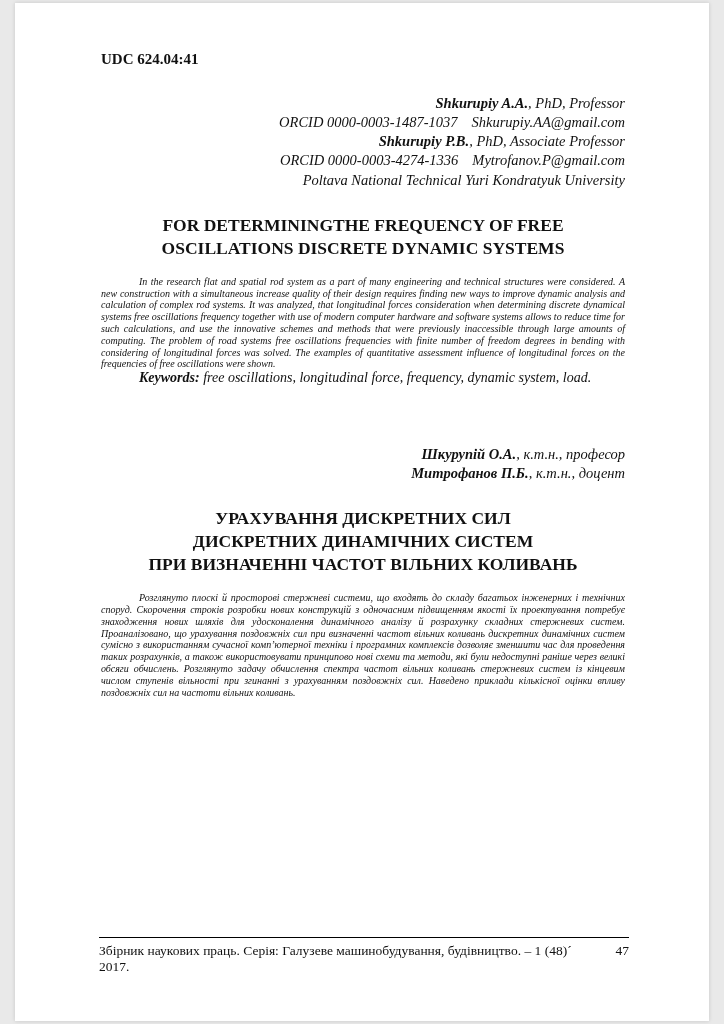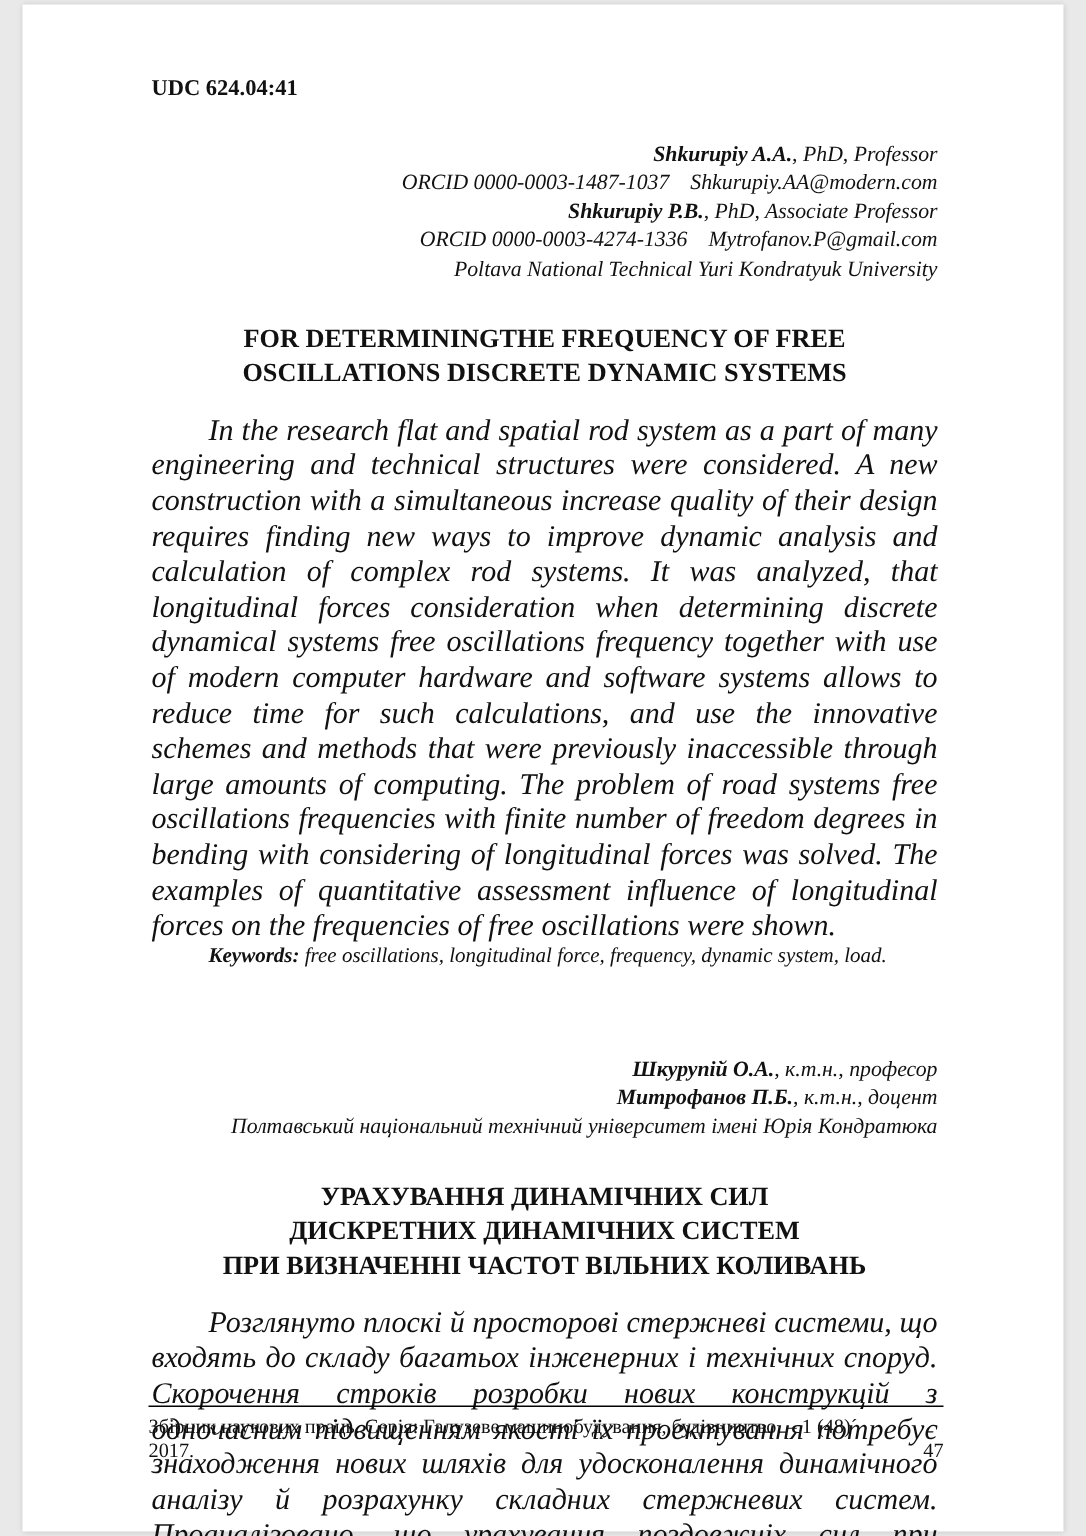--- a/index.html
+++ b/index.html
@@ -36,21 +36,21 @@
   .title-block {
     margin-top: 24px;
     text-align: center;
     font-weight: bold;
     font-size: 17.5px;
     line-height: 1.32;
   }
   .abstract {
     margin: 16px 0 0 0;
     font-style: italic;
-    font-size: 20px;
+    font-size: 10px;
     line-height: 1.18;
     text-align: justify;
     text-indent: 38px;
   }
   .keywords {
     margin: 0;
     font-style: italic;
     font-size: 14px;
     line-height: 1.18;
     text-align: justify;
@@ -61,37 +61,37 @@
   .footer {
     position: absolute;
     left: 84px;
     right: 80px;
     bottom: 46px;
     border-top: 1.5px solid #000;
     padding-top: 5px;
     font-size: 13.5px;
     display: flex;
     justify-content: space-between;
-    align-items: flex-end;
+    align-items: flex-start;
   }
   .footer .page-num { padding-left: 30px; }
 </style>
 </head>
 <body>
 
 <div class="page">
 
   <div class="udc">UDC 624.04:41</div>
 
   <div class="author-block">
     <div>
       <span class="author-name">Shkurupiy A.A.</span><span>, PhD, Professor</span>
     </div>
     <div>
-      <span>ORCID 0000-0003-1487-1037</span><span class="email">Shkurupiy.AA@modern.com</span>
+      <span>ORCID 0000-0003-1487-1037</span><span class="email">Shkurupiy.AA@gmail.com</span>
     </div>
     <div>
       <span class="author-name">Shkurupiy P.B.</span><span>, PhD, Associate Professor</span>
     </div>
     <div>
       <span>ORCID 0000-0003-4274-1336</span><span class="email">Mytrofanov.P@gmail.com</span>
     </div>
     <div class="affiliation">Poltava National Technical Yuri Kondratyuk University</div>
   </div>
 
@@ -106,25 +106,24 @@
     <span class="kw-label">Keywords:</span><span> free oscillations, longitudinal force, frequency, dynamic system, load.</span>
   </p>
 
   <div class="author-block uk-authors">
     <div>
       <span class="author-name">Шкурупій О.А.</span><span>, к.т.н., професор</span>
     </div>
     <div>
       <span class="author-name">Митрофанов П.Б.</span><span>, к.т.н., доцент</span>
     </div>
-    <div class="affiliation">Полтавський національний технічний університет імені Юрія Кондратюка</div>
   </div>
 
   <div class="title-block">
-    <div>УРАХУВАННЯ ДИНАМІЧНИХ СИЛ</div>
+    <div>УРАХУВАННЯ ДИСКРЕТНИХ СИЛ</div>
     <div>ДИСКРЕТНИХ ДИНАМІЧНИХ СИСТЕМ</div>
     <div>ПРИ ВИЗНАЧЕННІ ЧАСТОТ ВІЛЬНИХ КОЛИВАНЬ</div>
   </div>
 
   <p class="abstract">Розглянуто плоскі й просторові стержневі системи, що входять до складу багатьох інженерних і технічних споруд. Скорочення строків розробки нових конструкцій з одночасним підвищенням якості їх проектування потребує знаходження нових шляхів для удосконалення динамічного аналізу й розрахунку складних стержневих систем. Проаналізовано, що урахування поздовжніх сил при визначенні частот вільних коливань дискретних динамічних систем сумісно з використанням сучасної комп’ютерної техніки і програмних комплексів дозволяє зменшити час для проведення таких розрахунків, а також використовувати принципово нові схеми та методи, які були недоступні раніше через великі обсяги обчислень. Розглянуто задачу обчислення спектра частот вільних коливань стержневих систем із кінцевим числом ступенів вільності при згинанні з урахуванням поздовжніх сил. Наведено приклади кількісної оцінки впливу поздовжніх сил на частоти вільних коливань.</p>
 
 
   <div class="footer">
     <span>Збірник наукових праць. Серія: Галузеве машинобудування, будівництво. – 1 (48)´ 2017.</span>
     <span class="page-num">47</span>

